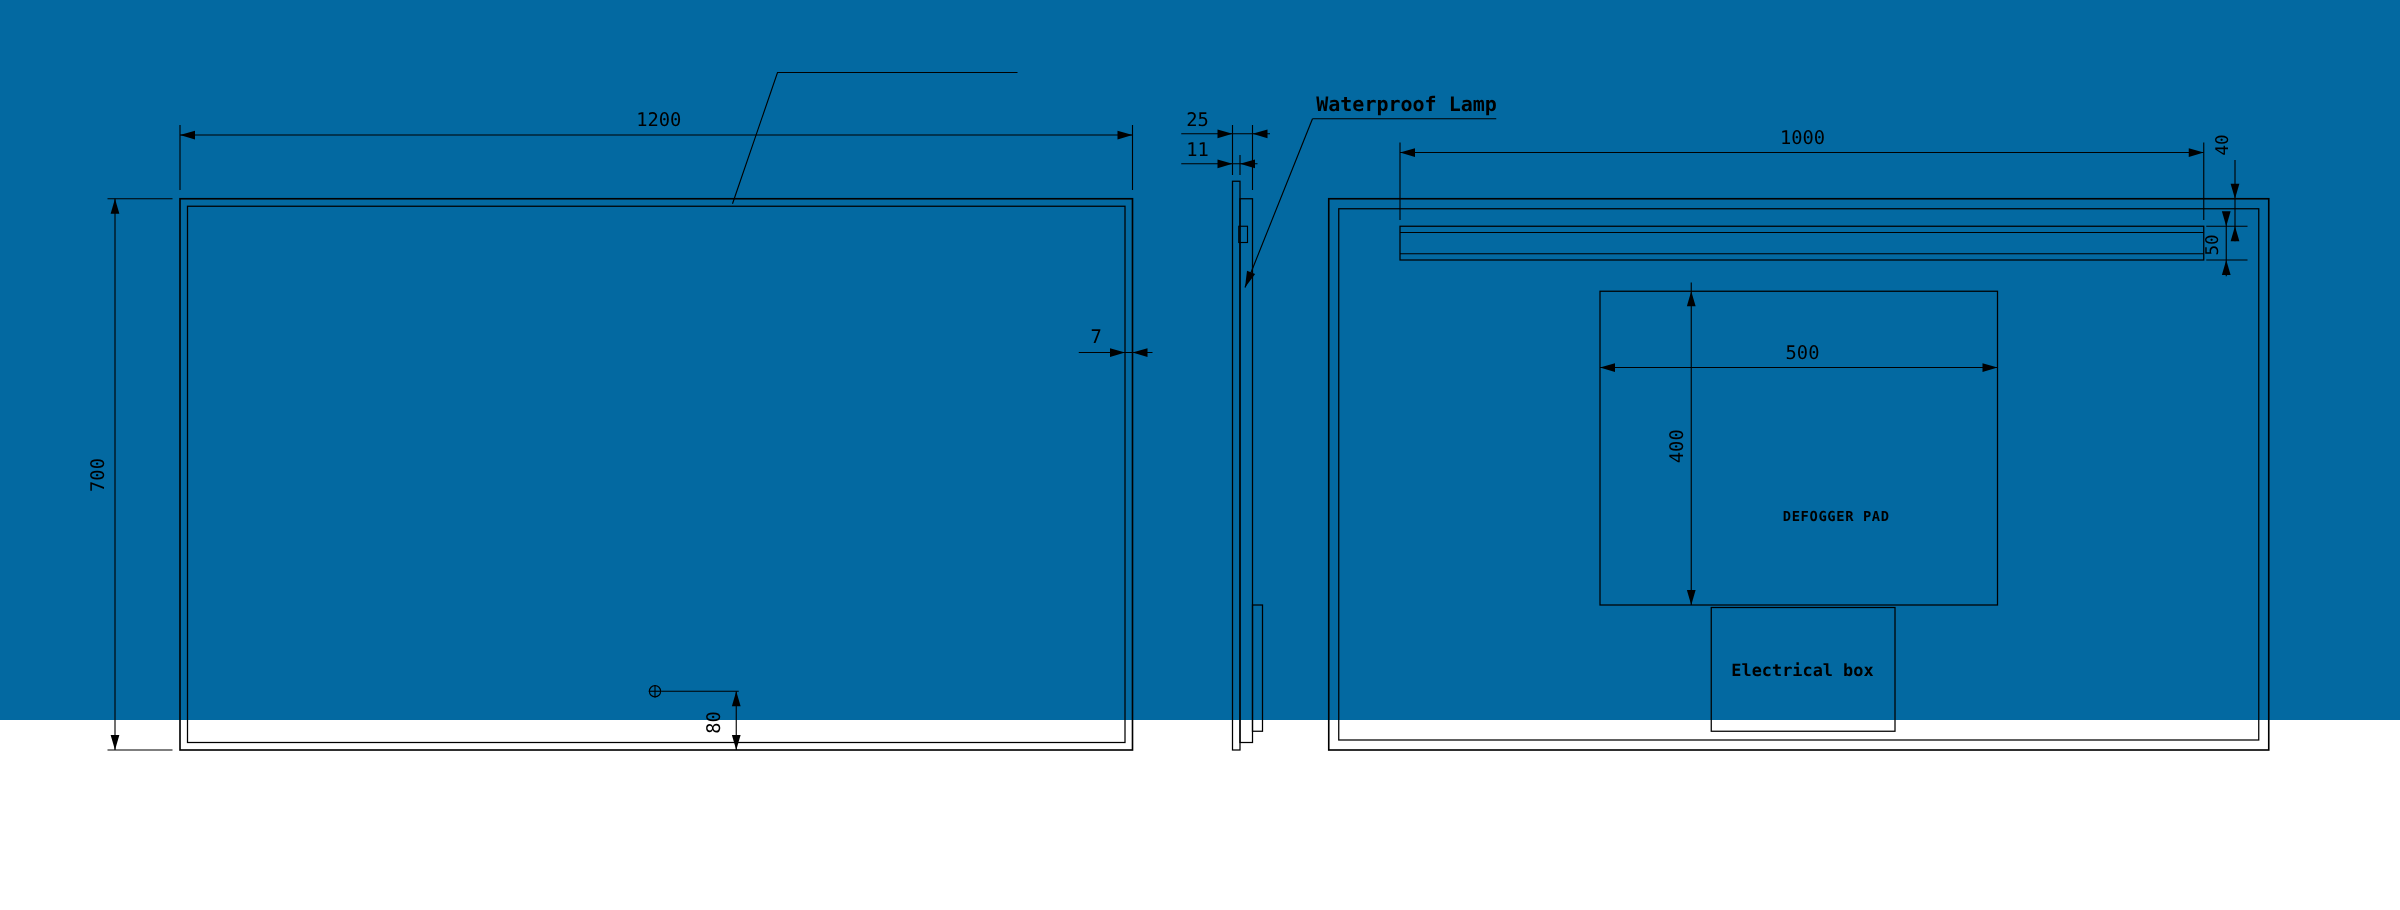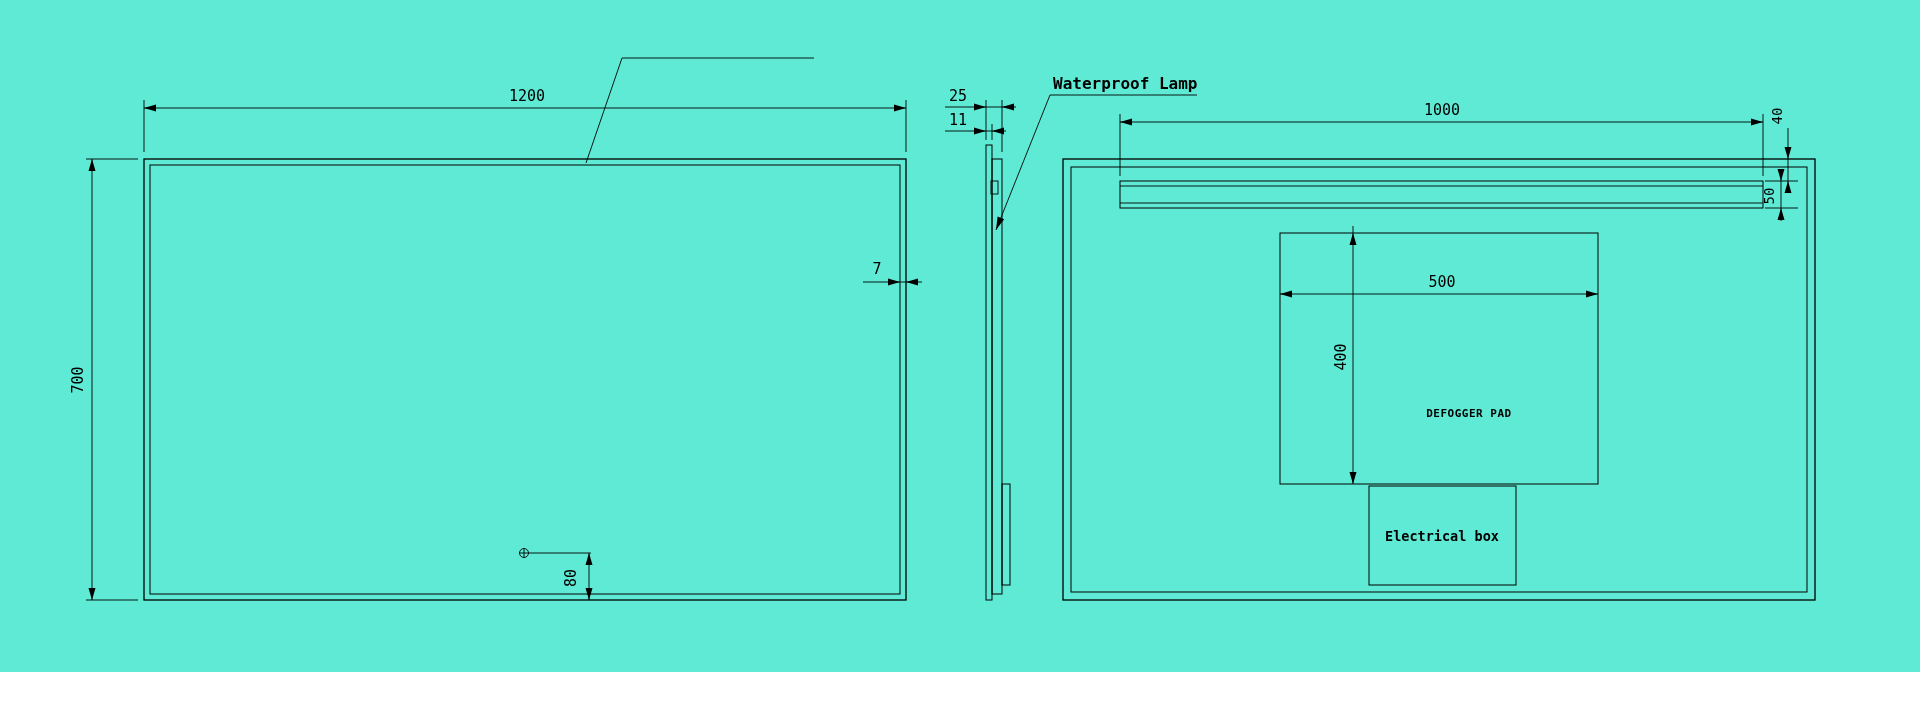--- a/index.html
+++ b/index.html
@@ -6,22 +6,22 @@
     margin: 0;
     padding: 0;
     background: #ffffff;
     width: 1920px;
     height: 728px;
     overflow: hidden;
   }
   .canvas {
     position: relative;
     width: 1920px;
-    height: 672px;
-    background: #5eead4;
+    height: 576px;
+    background: #0369a1;
   }
   svg {
     display: block;
   }
   svg text {
     font-family: "DejaVu Sans Mono", "Liberation Mono", monospace;
     fill: #000000;
   }
   .dim-text   { font-size: 15px; }
   .dim-small  { font-size: 14px; }

